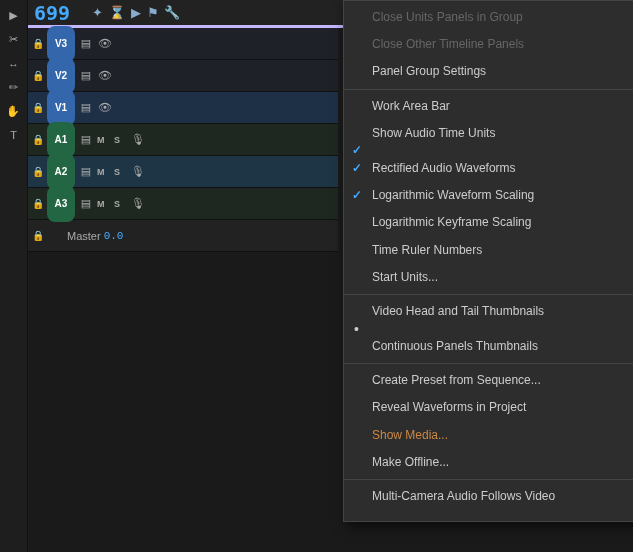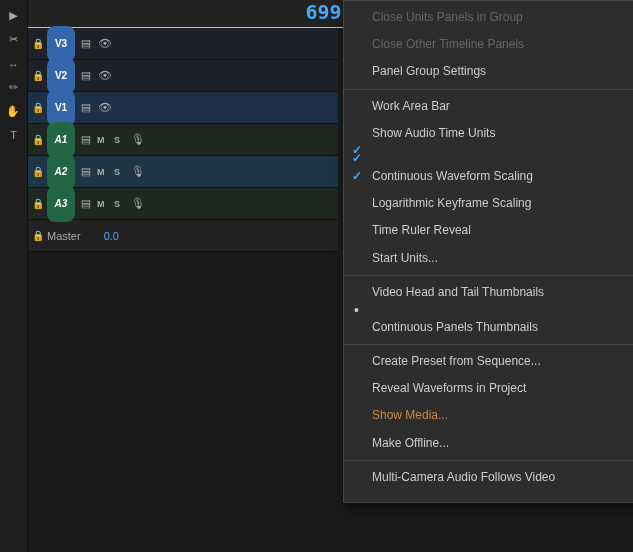--- a/index.html
+++ b/index.html
@@ -51,22 +51,21 @@
     }
 
     
     .timeline-header {
       height: 28px;
       background: #222;
       display: flex;
       align-items: center;
       padding: 0 6px;
       gap: 8px;
-      border-bottom: 1px solid #c4b5fd;
-      flex-direction: column;
+      border-bottom: 3px solid #c4b5fd;
     }
     .counter {
       color: #4af;
       font-size: 20px;
       font-weight: bold;
       font-family: monospace;
       min-width: 50px;
     }
     .header-icons {
       display: flex;
@@ -110,28 +109,28 @@
       height: 36px;
       background: #3366aa;
       color: #fff;
       font-size: 10px;
       font-weight: bold;
       display: flex;
       align-items: center;
       justify-content: center;
       border-radius: 8px;
     }
-    .track-label.audio-label { background: #226644; font-style: italic; }
+    .track-label.audio-label { background: #226644; }
     .track-icon { color: #aaa; font-size: 11px; width: 16px; text-align: center; }
     .track-eye { color: #aaa; font-size: 11px; width: 16px; text-align: center; }
     .track-m { color: #aaa; font-size: 9px; font-weight: bold; width: 14px; }
     .track-s { color: #aaa; font-size: 9px; font-weight: bold; width: 14px; }
     .track-mic { color: #aaa; font-size: 11px; width: 14px; }
-    .master-label { color: #aaa; font-size: 11px; margin-left: 0; }
-    .master-val { color: #4af; font-size: 11px; margin-left: 20px; }
+    .master-label { color: #aaa; font-size: 11px; margin-left: 20px; }
+    .master-val { color: #4af; font-size: 11px; margin-left: 0; font-family: Liberation Mono, monospace; }
 
     
     .context-menu {
       position: absolute;
       top: 0;
       left: 315px;
       width: 310px;
       background: #2d2d2d;
       border: 1px solid #444;
       box-shadow: 4px 4px 12px rgba(0,0,0,0.7);
@@ -272,30 +271,31 @@
       <span>Work Area Bar</span>
     </div>
     <div class="menu-item">
       <span>Show Audio Time Units</span>
     </div>
     <div class="menu-item has-check">
       <span class="check-mark">✓</span>
     </div>
     <div class="menu-item has-check">
       <span class="check-mark">✓</span>
+      <span>Rectified Audio Waveforms</span>
     </div>
     <div class="menu-item has-check">
       <span class="check-mark">✓</span>
-      <span>Continuous Waveform Scaling</span>
+      <span>Logarithmic Waveform Scaling</span>
     </div>
     <div class="menu-item">
       <span>Logarithmic Keyframe Scaling</span>
     </div>
     <div class="menu-item">
-      <span>Time Ruler Reveal</span>
+      <span>Time Ruler Numbers</span>
     </div>
     <div class="menu-item">
       <span>Start Units...</span>
     </div>
     <div class="menu-separator"></div>
     <div class="menu-item">
       <span>Video Head and Tail Thumbnails</span>
     </div>
     <div class="menu-item has-check">
       <span class="dot-mark">•</span>

